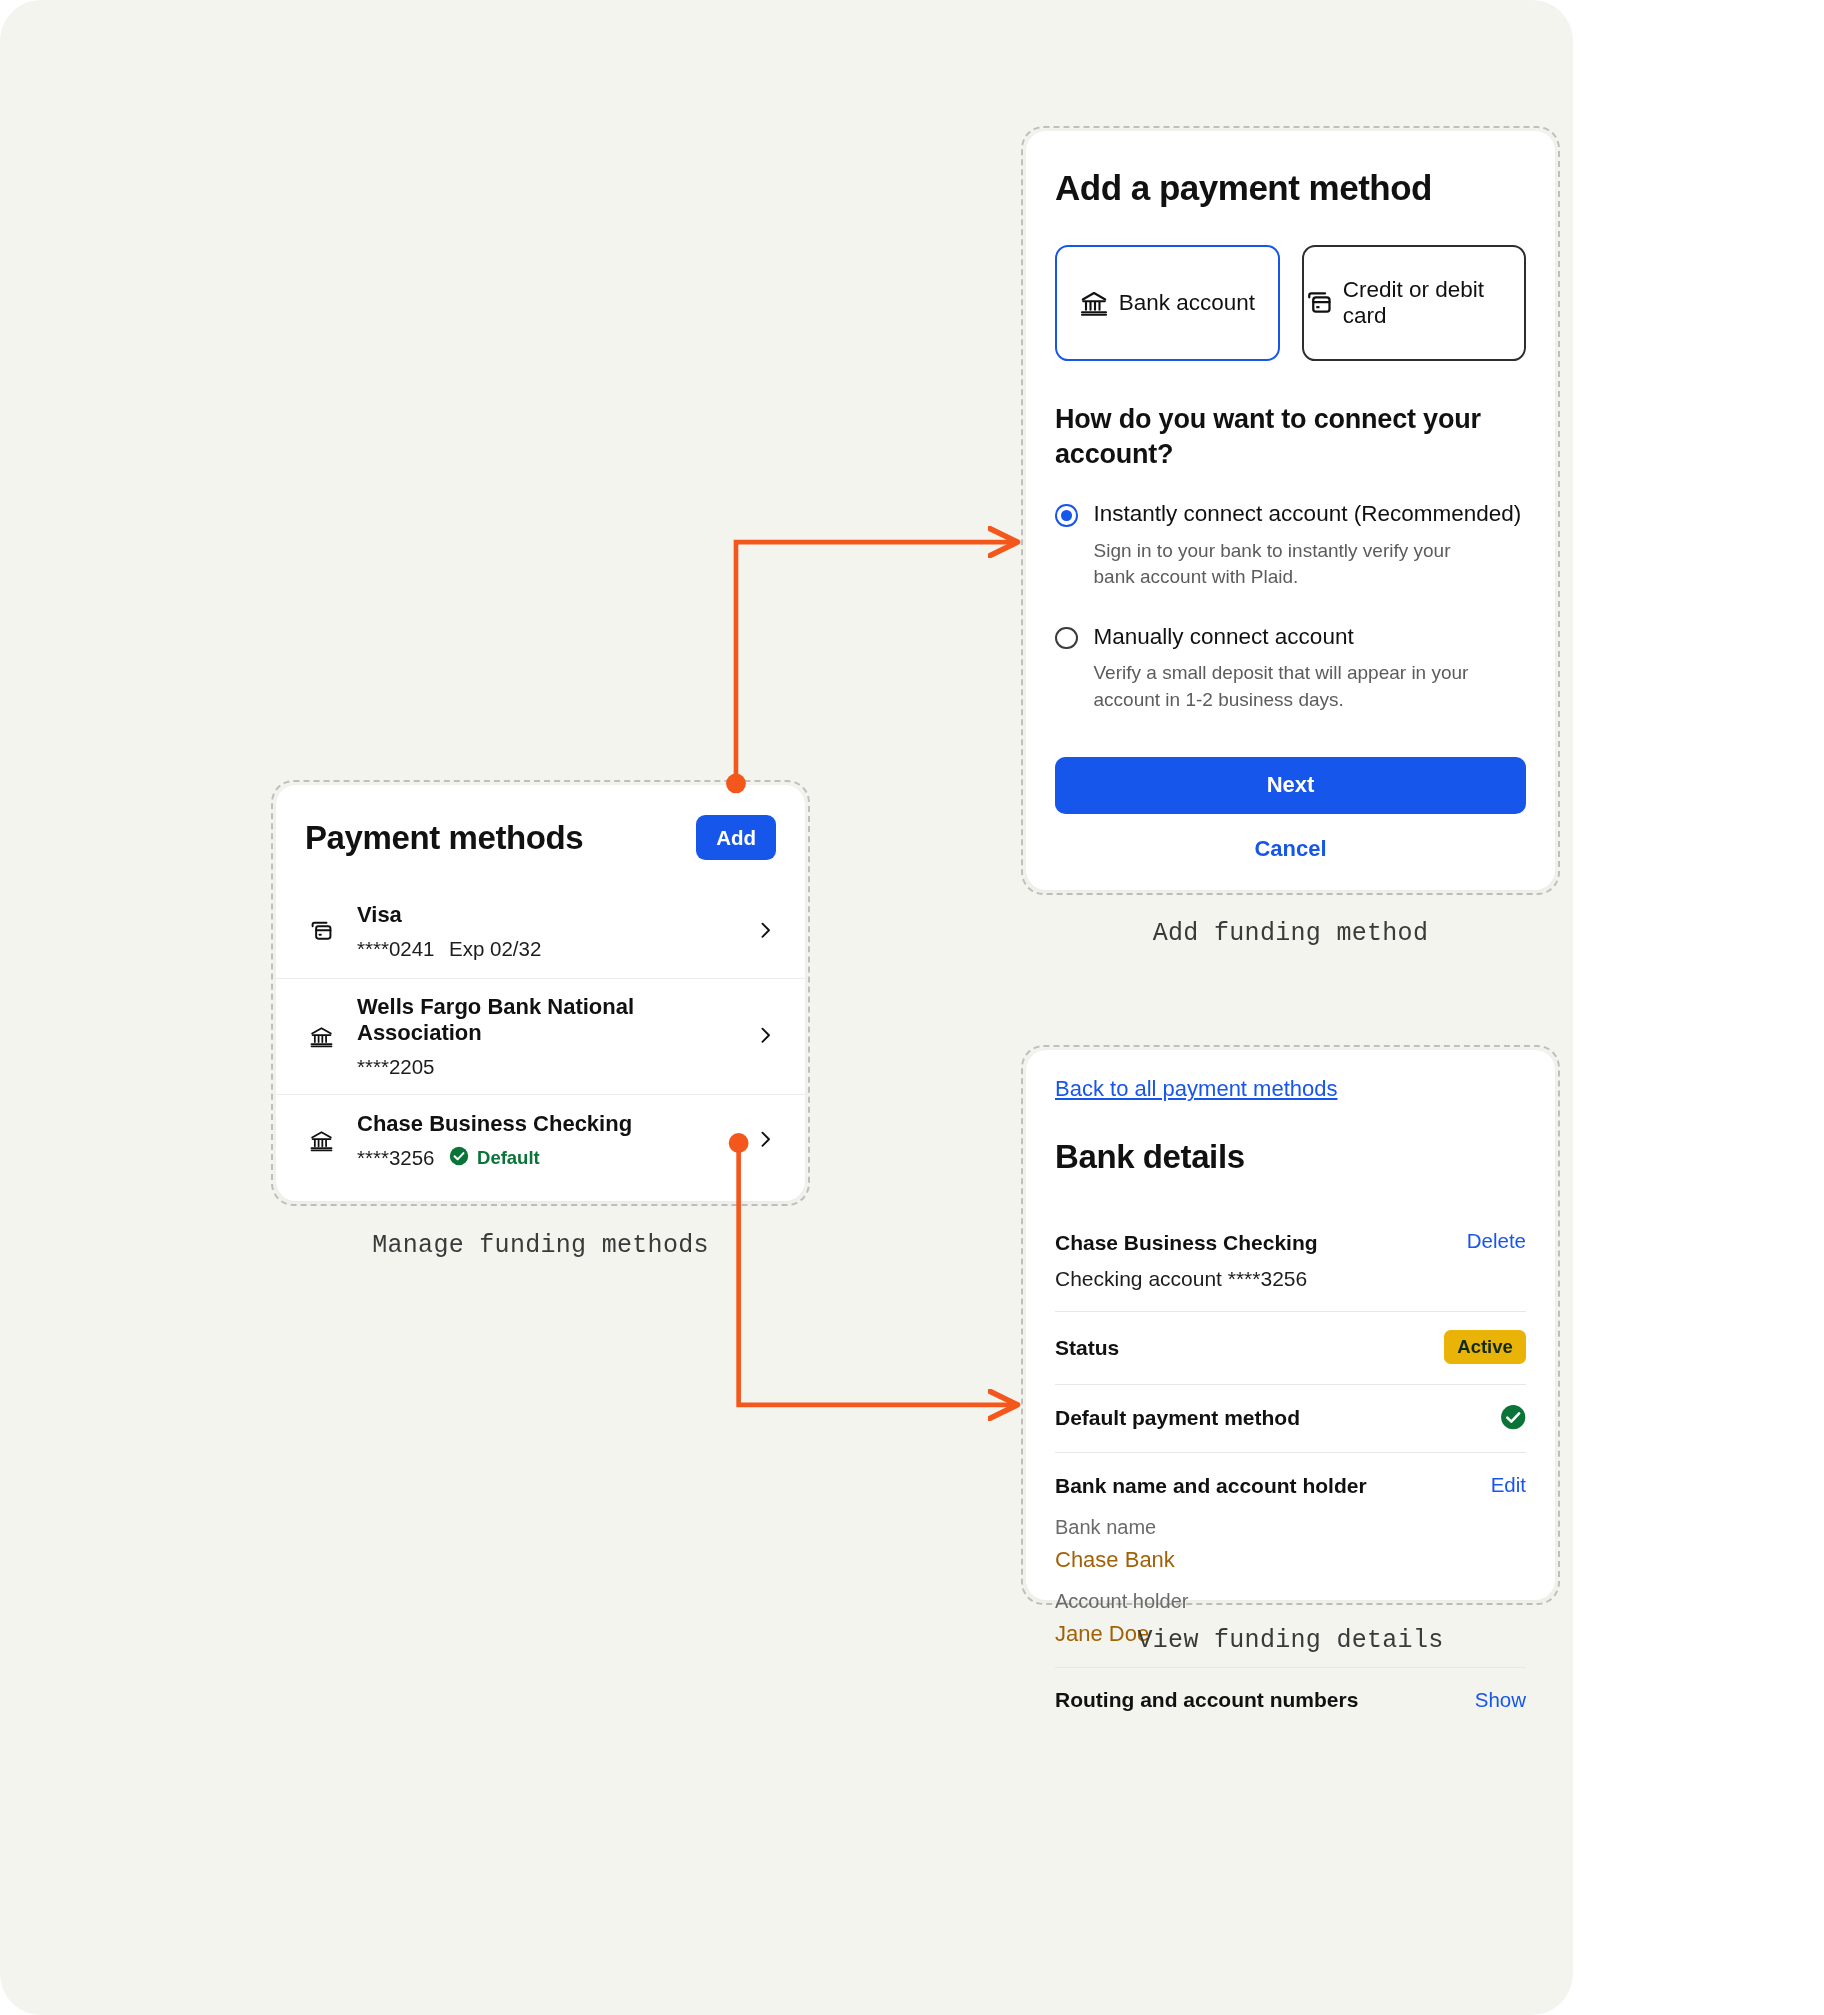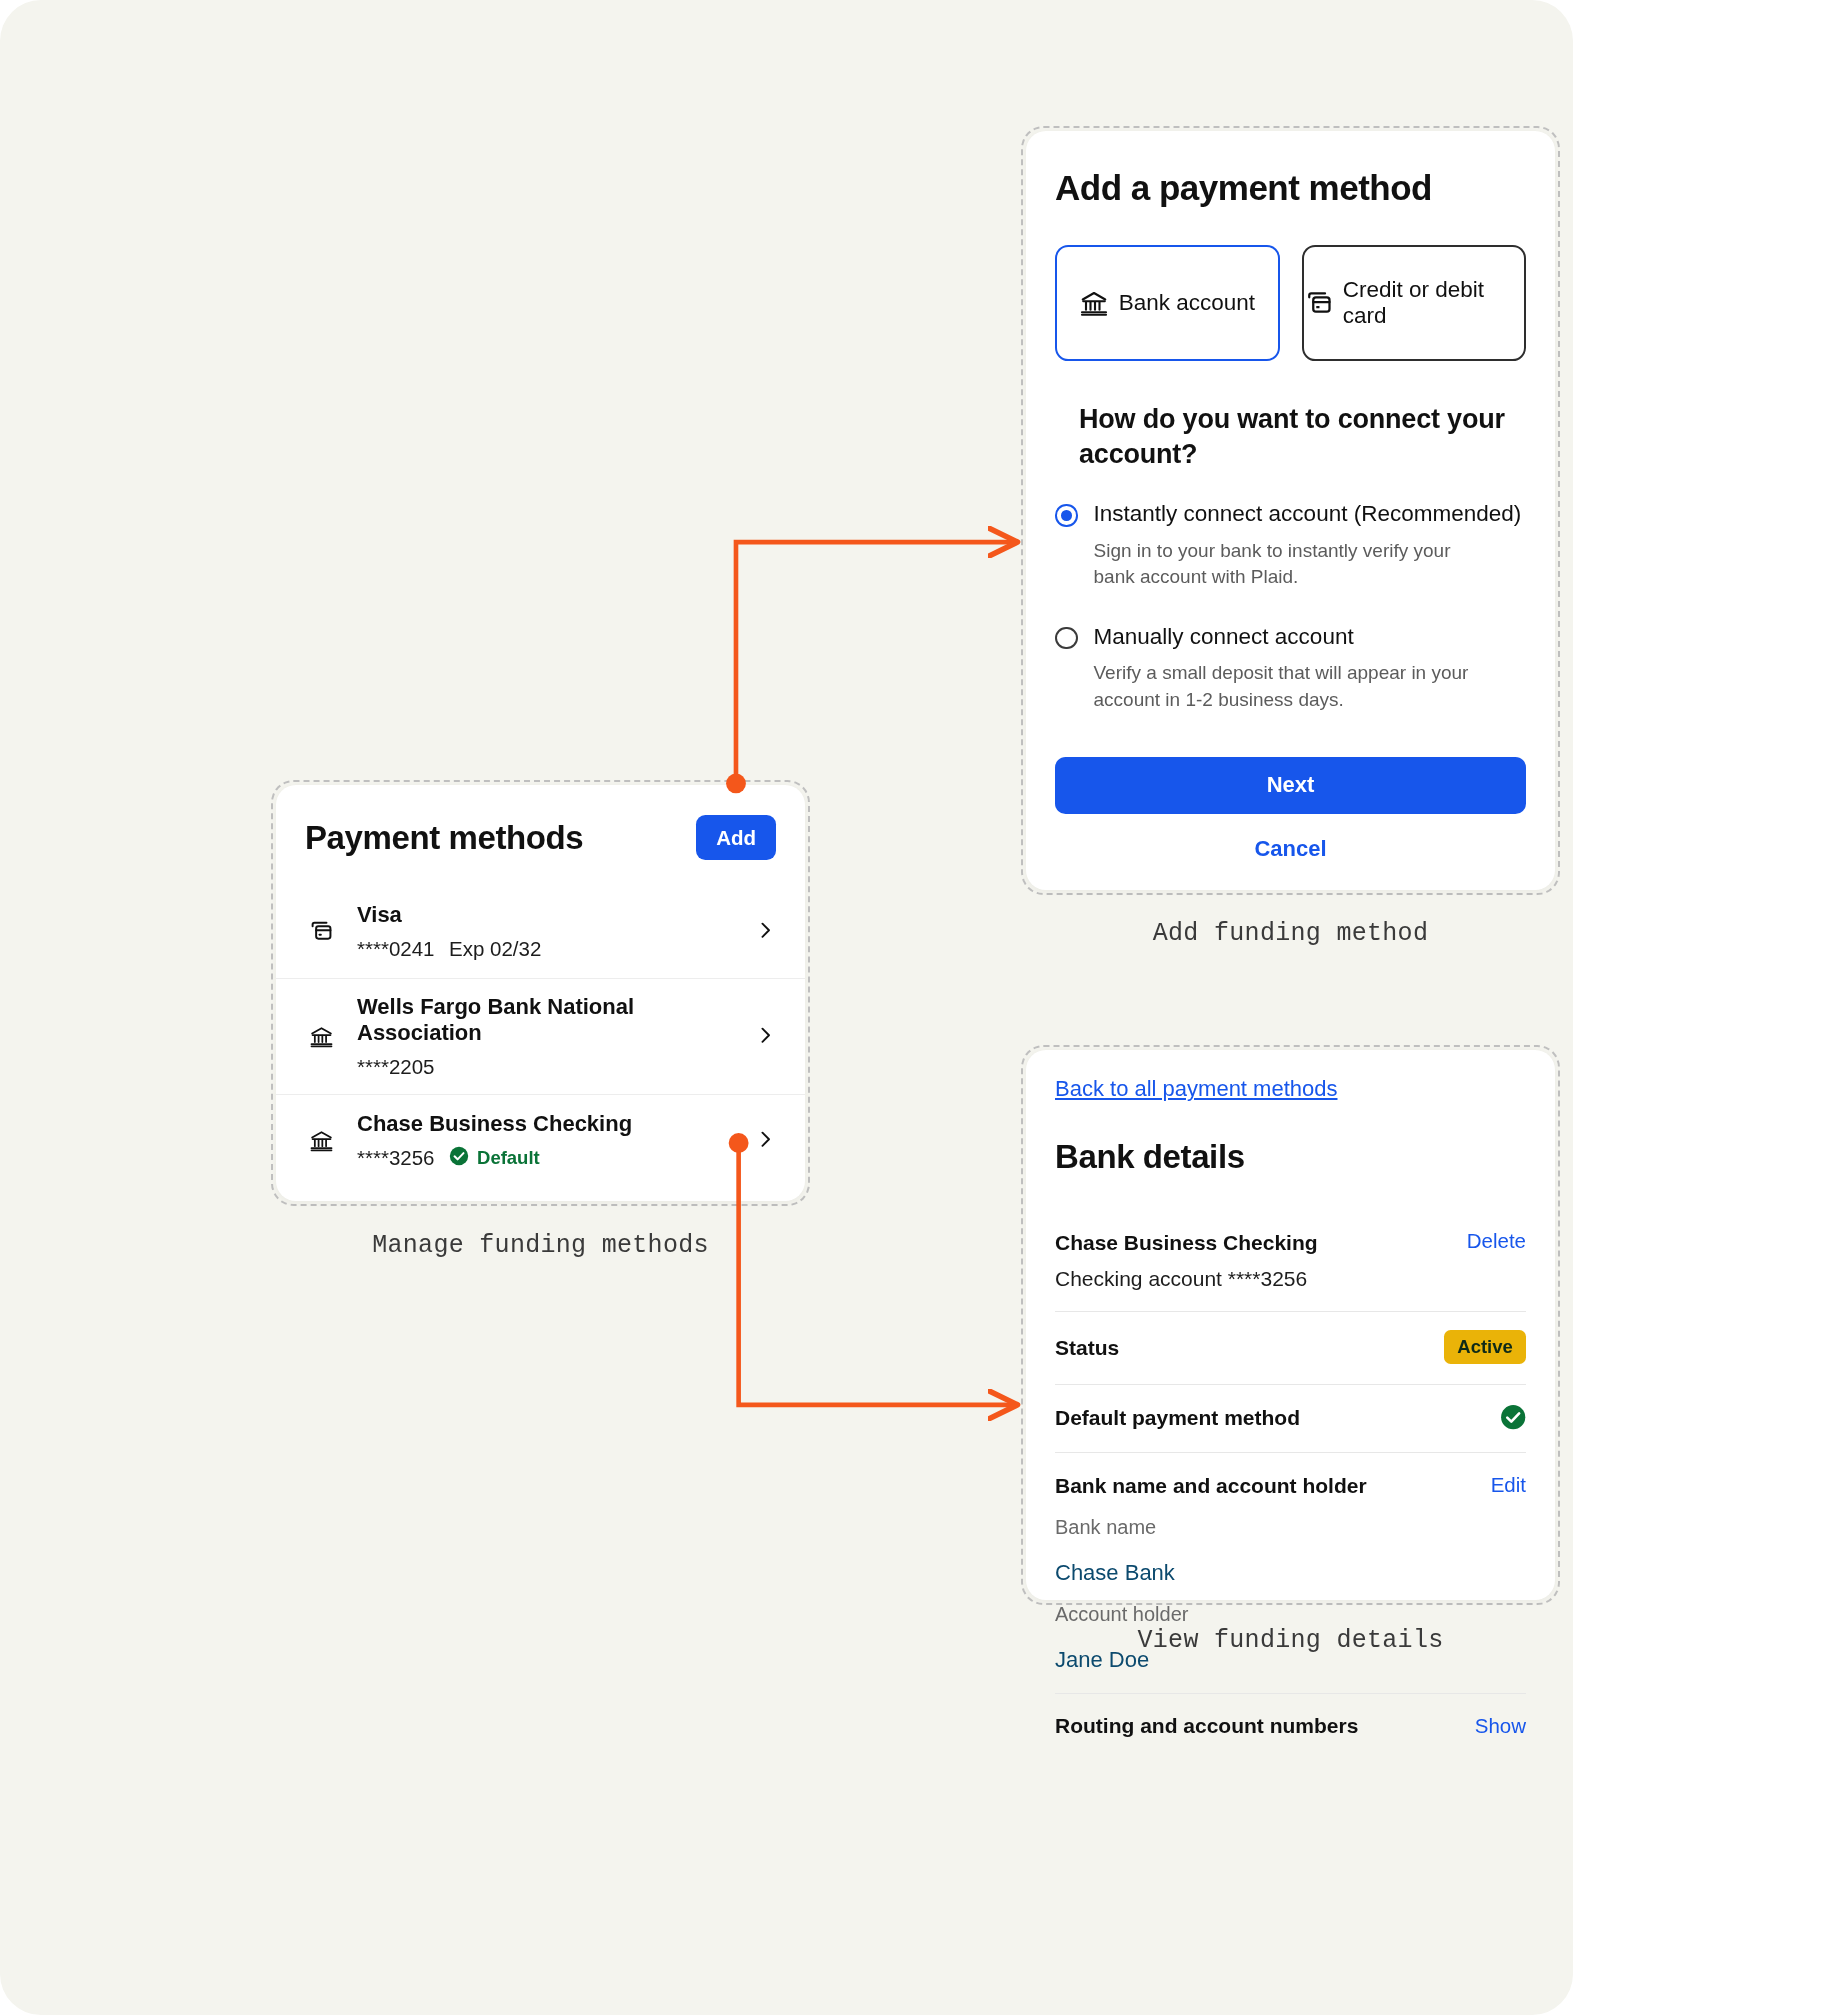--- a/index.html
+++ b/index.html
@@ -59,21 +59,21 @@
     align-items: center; justify-content: center;
     gap: 9.3px; background: #fff; cursor: pointer;
   }
   .tile.selected { border: 2.6px solid #1756EB; }
   .tile-label { font-size: 22.5px; color: #111111; }
   .tile-icon { height: 34px; display: flex; align-items: center; }
 
   .connect-q {
     margin-top: 41px;
     font-size: 27px; font-weight: bold; color: #111111;
-    line-height: 1.28; letter-spacing: -0.2px; max-width: 436px; margin-left: 24px;
+    line-height: 1.28; letter-spacing: -0.2px; max-width: 436px;
   }
 
   .radio-group { margin-top: 29px; }
   .radio-row { display: flex; gap: 16px; align-items: flex-start; cursor: pointer; }
   .radio-row + .radio-row { margin-top: 33px; }
   .radio-dot {
     flex: 0 0 auto; width: 22.5px; height: 22.5px; border-radius: 50%;
     border: 2px solid #3B3B3B; margin-top: 4px;
     display: flex; align-items: center; justify-content: center;
     background: #fff;
@@ -149,21 +149,21 @@
   .bd-row { display: flex; align-items: flex-start; justify-content: space-between; gap: 13.2px; }
   .bd-row.center { align-items: center; }
   .bd-label { font-size: 21px; font-weight: bold; color: #111111; line-height: 1.3; }
   .bd-sub { font-size: 21px; color: #1D1D1D; margin-top: 10.6px; }
   .bd-action { font-size: 20.5px; color: #1756EB; font-weight: normal; cursor: pointer; white-space: nowrap; }
   .badge-active {
     background: #eab308; color: #0E2A18; border-radius: 6.6px;
     padding: 6px 13.2px; font-size: 18.5px; font-weight: bold; white-space: nowrap;
   }
   .kv-label { font-size: 20px; color: #6A6A6A; margin-top: 17px; }
-  .kv-value { font-size: 22px; color: #0c4a6e; margin-top: 21px; }
+  .kv-value { font-size: 22px; color: #a16207; margin-top: 8px; }
 
   
   #connectors { position: absolute; inset: 0; pointer-events: none; }
 </style>
 </head>
 <body>
 
 <div id="canvas">
 
   <div class="card-wrap" id="add-card-wrap">

